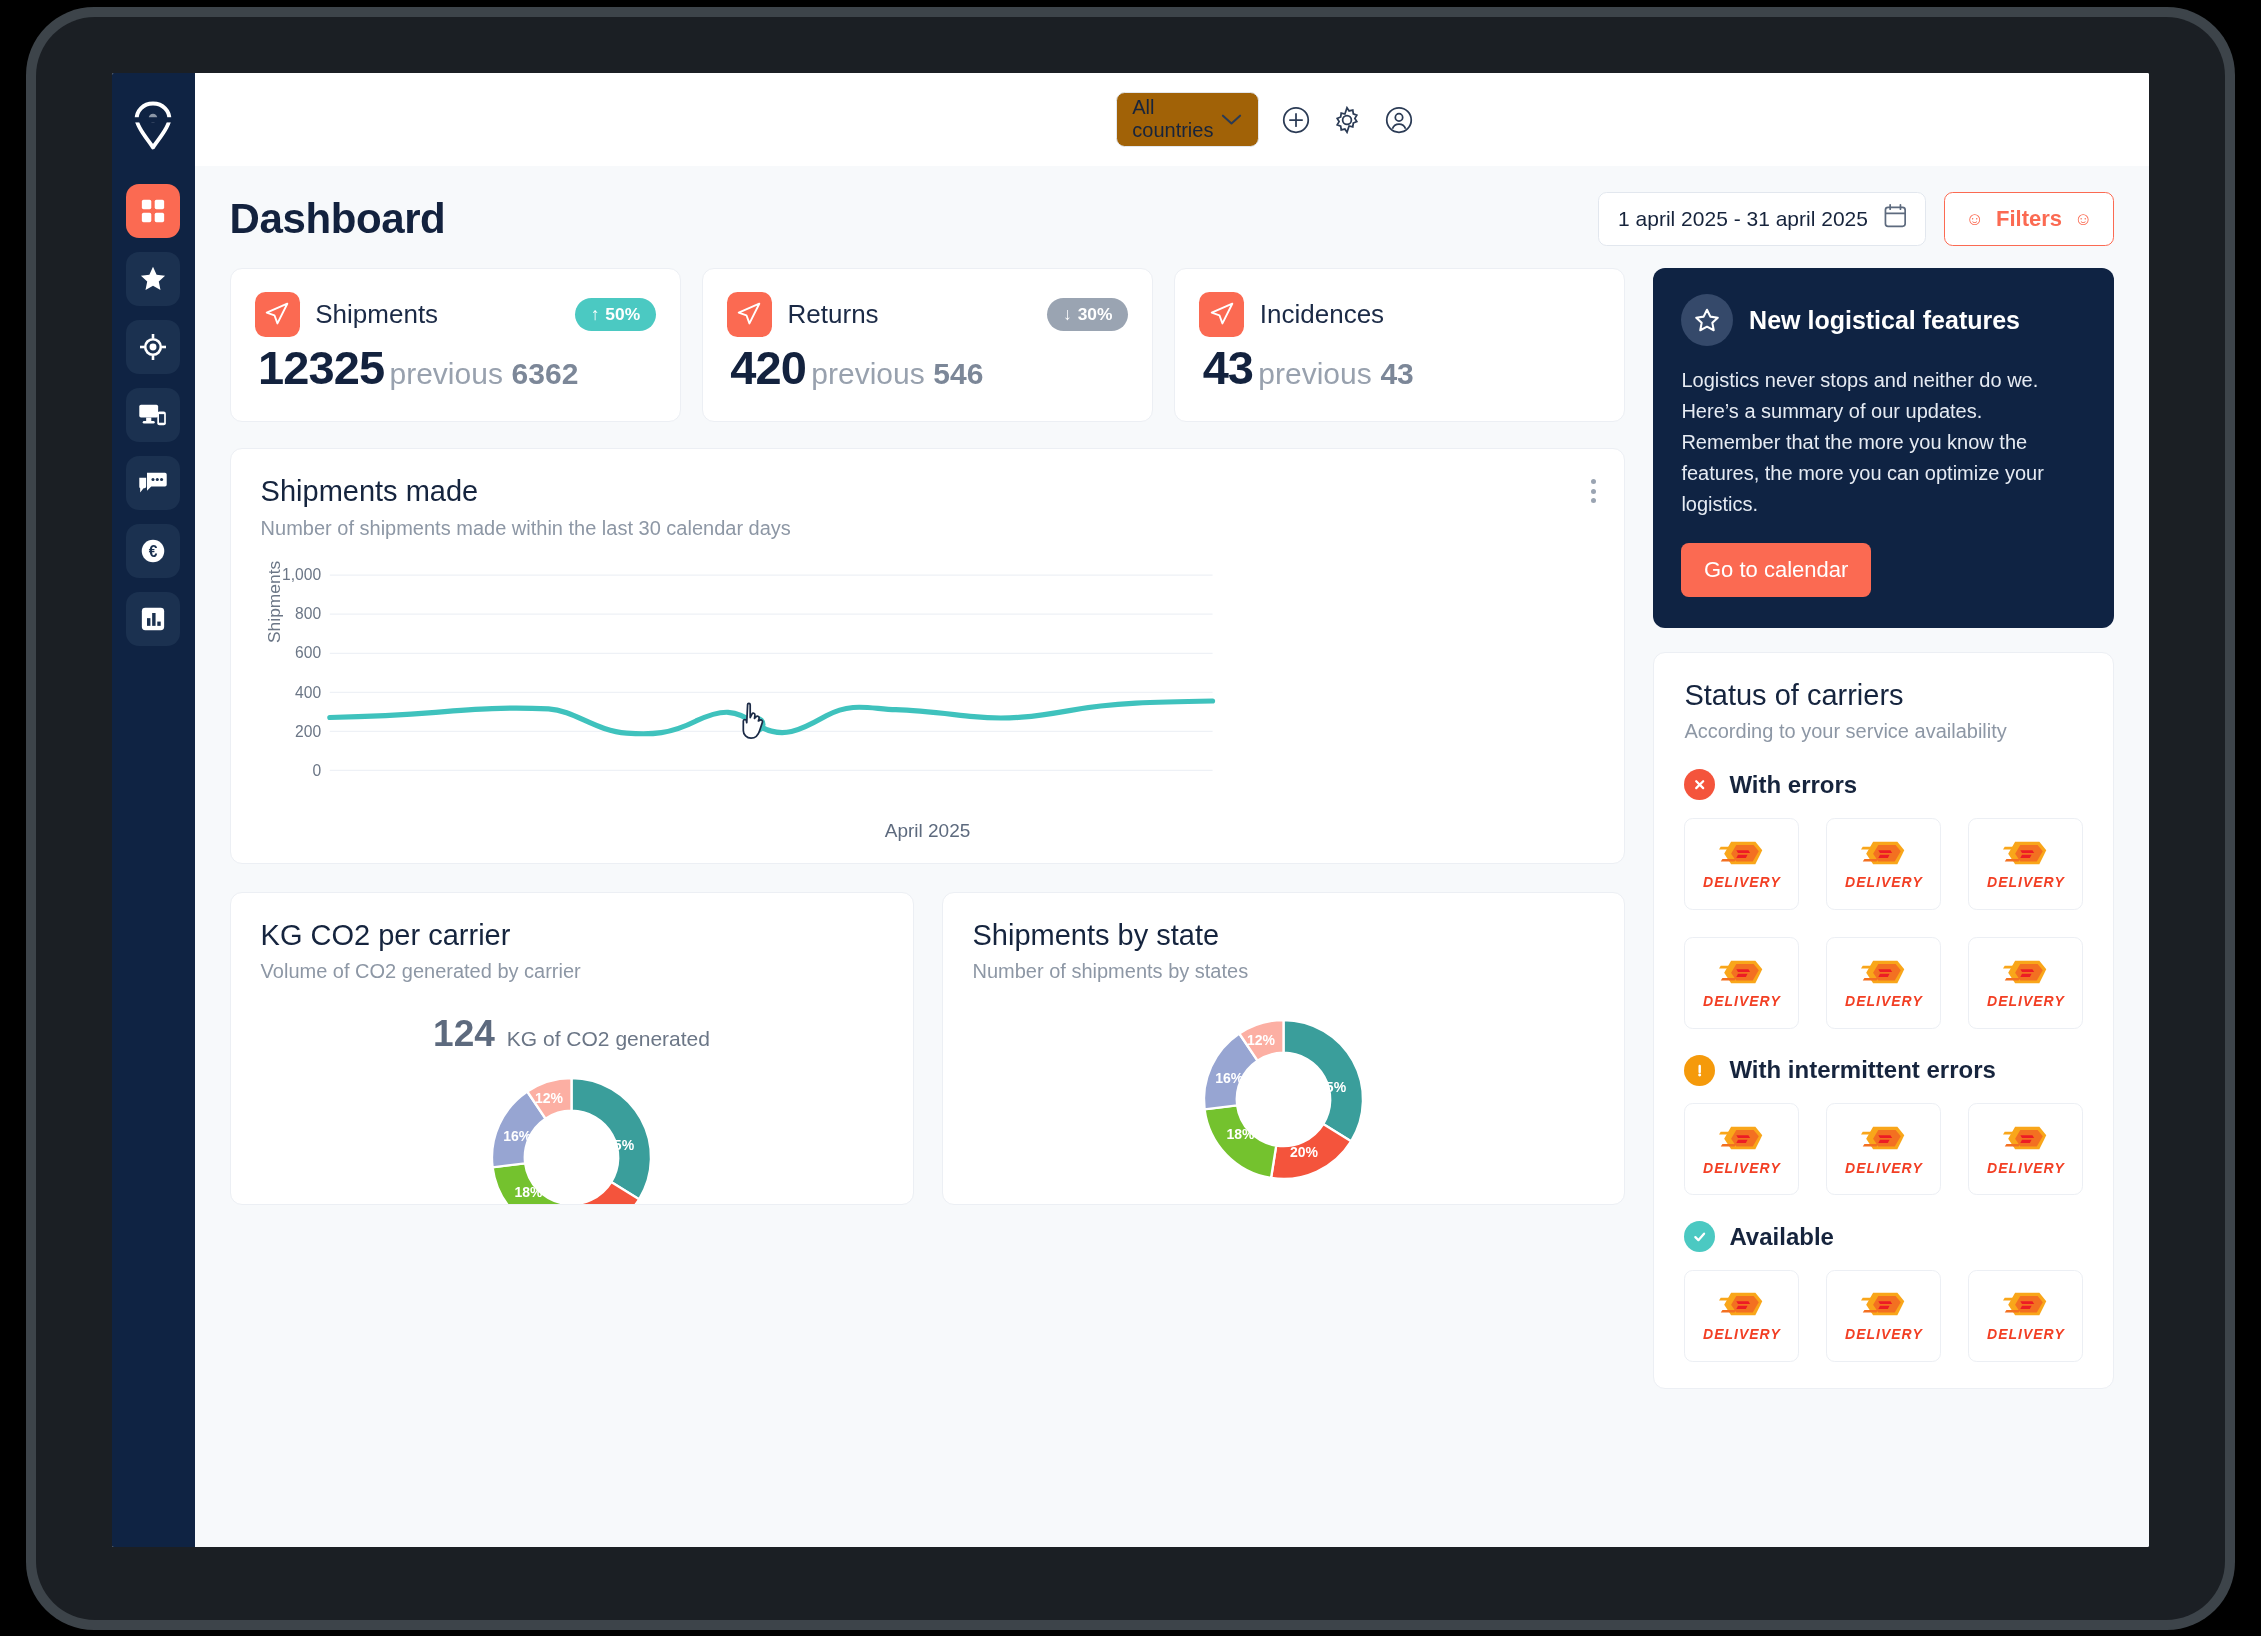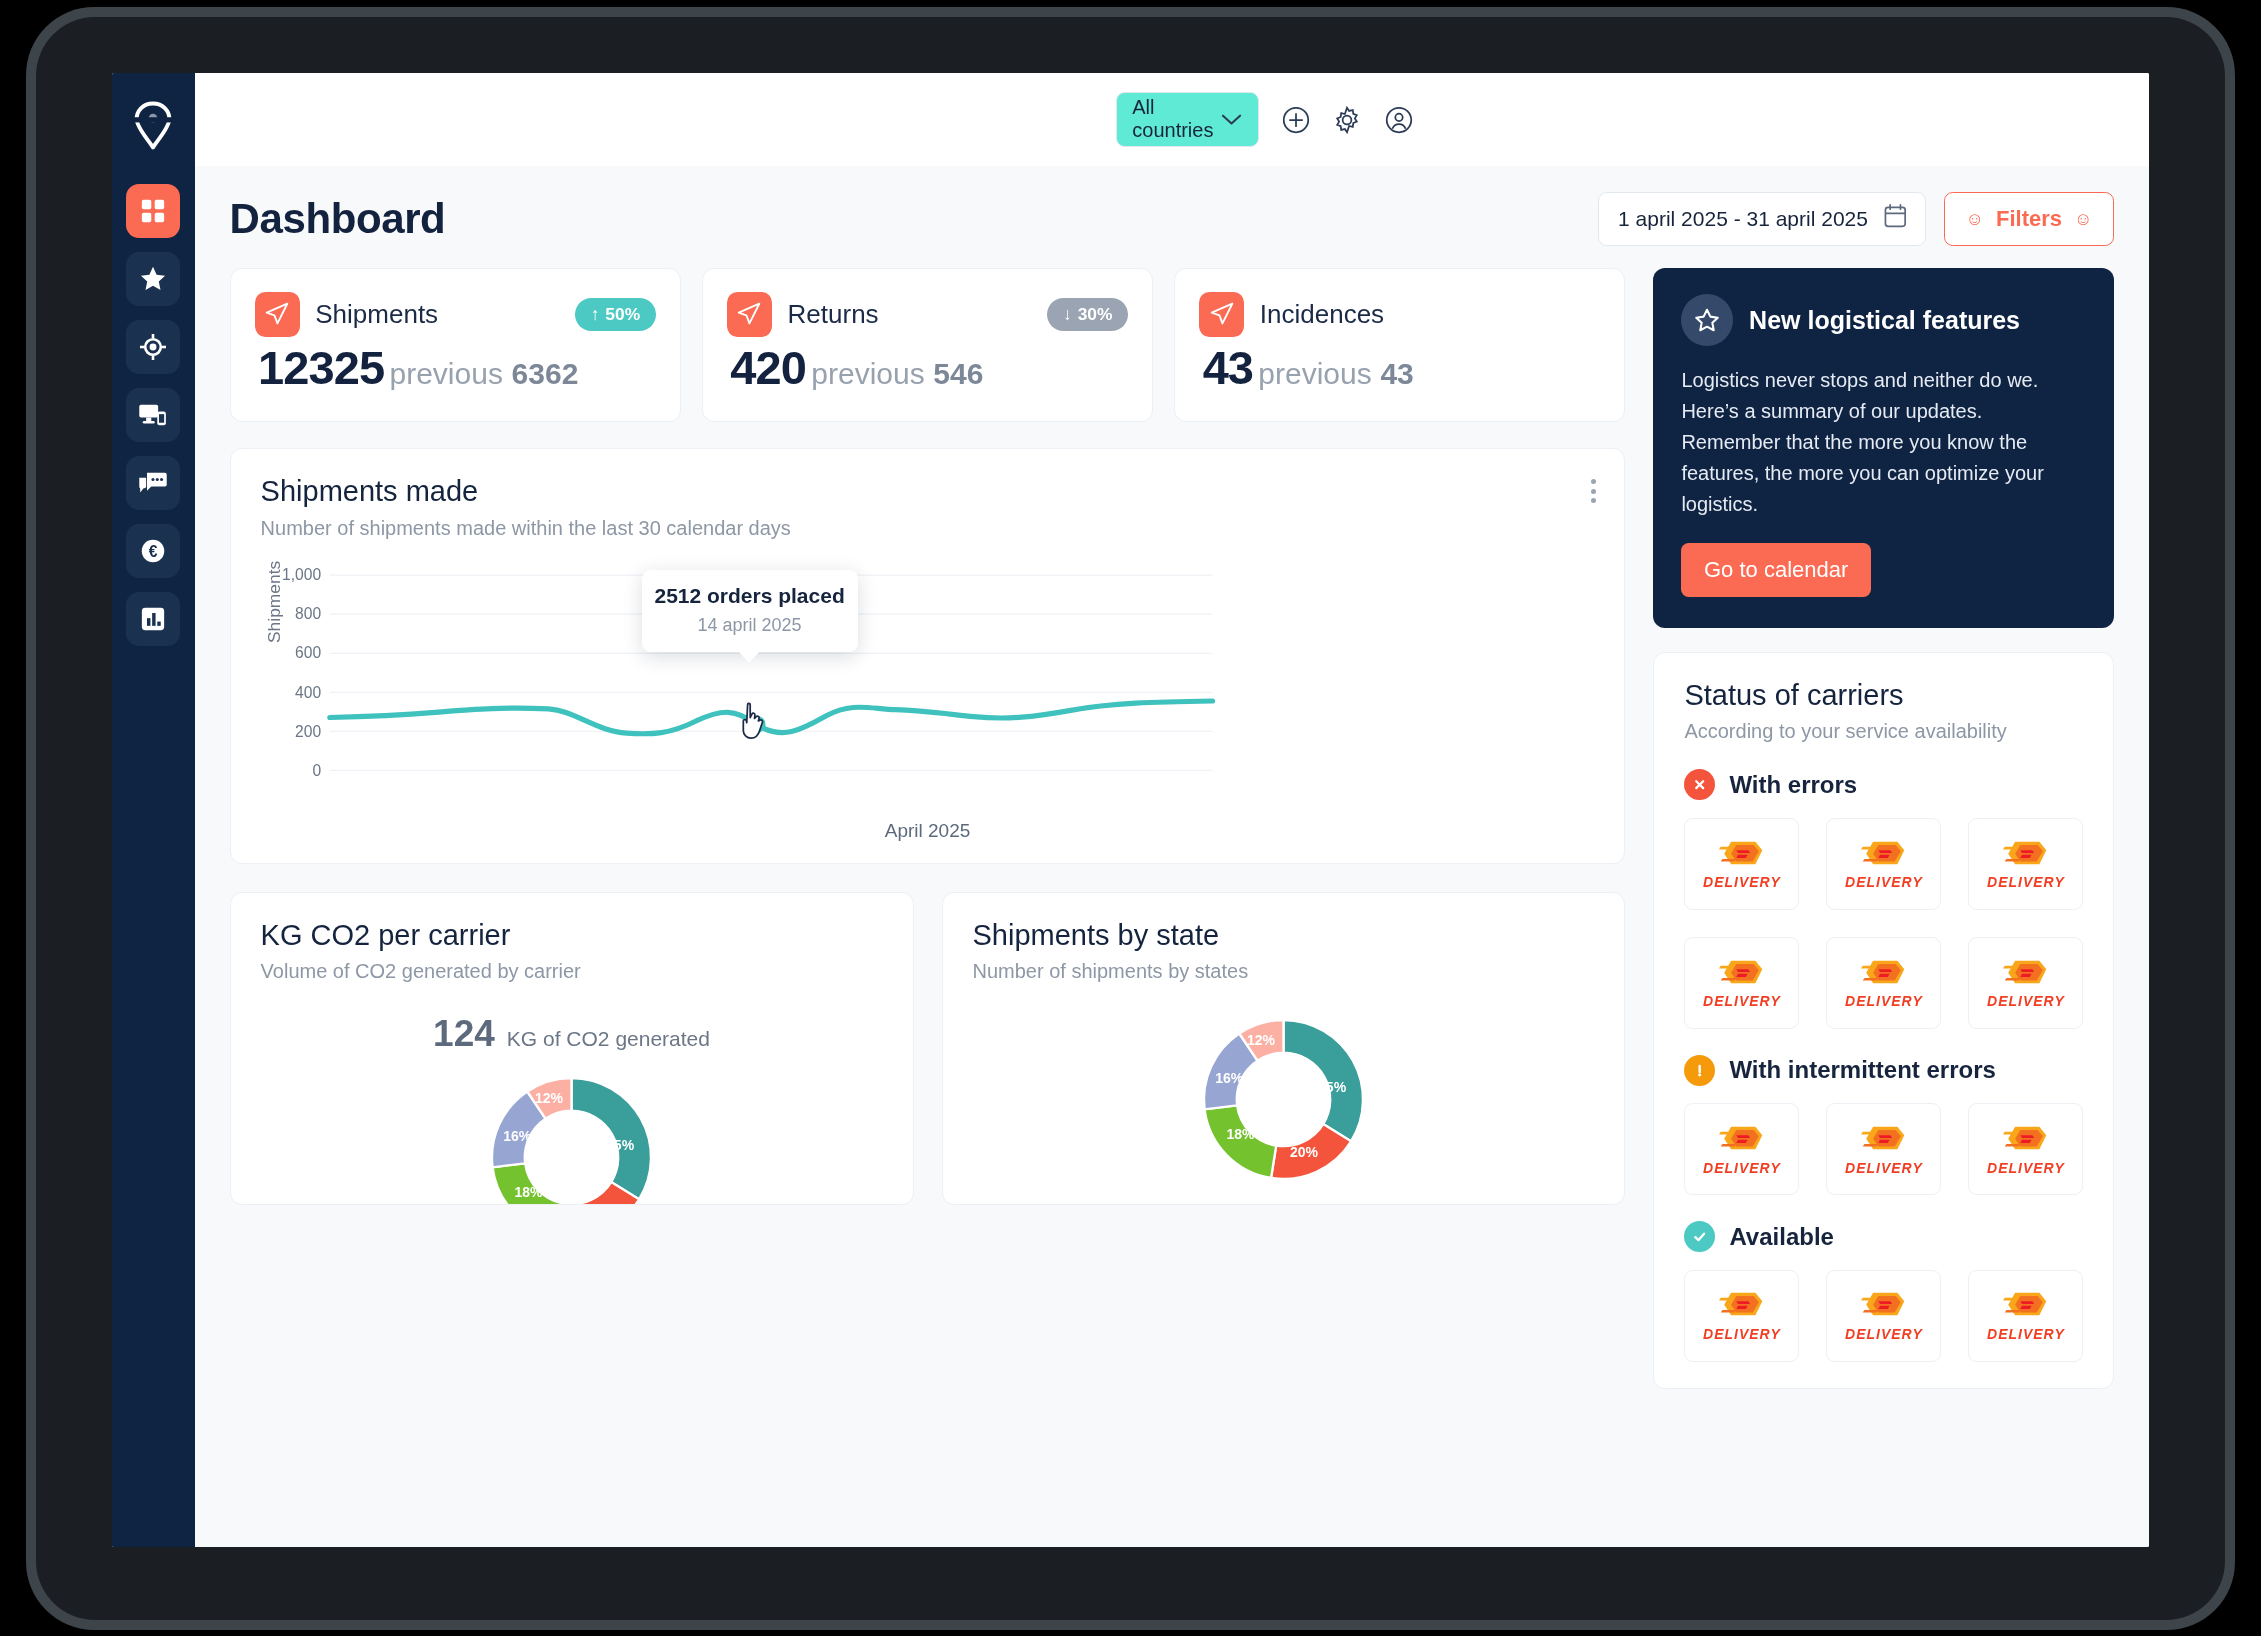--- a/index.html
+++ b/index.html
@@ -76,21 +76,21 @@
     background: #fff;
   }
   .search-box .ph { flex:1; color: #7b8494; font-size: 21px; }
   .country-select {
     position: absolute; left: 921px; top: 19px;
     width: 143px; height: 55px;
     border: 0.9px solid #e2e7ee;
     border-radius: 8.7px;
     display: flex; align-items: center; justify-content: space-between;
     padding: 0 15.7px;
-    background: #5eead4;
+    background: #a16207;
     cursor: pointer;
   }
   .country-select span { font-size: 20px; color: #17243c; }
   .topbar-icons { position: absolute; left: 1087px; top: 33px; display: flex; gap: 23.5px; }
   .topbar-icons > div { cursor: pointer; }
 
   .content {
     flex: 1;
     background: #f7f9fb;
     padding: 26px 35px 0 35px;
@@ -473,24 +473,20 @@
                   <text x="152" y="282">10</text>
                   <text x="290" y="282">11</text>
                   <text x="430" y="282">12</text>
                   <text x="570" y="282">13</text>
                   <text x="712" y="282">14</text>
                   <text x="852" y="282">15</text>
                   <text x="992" y="282">16</text>
                 </g>
               </svg>
 
-              <div class="tooltip">
-                <div class="t1">2512 orders placed</div>
-                <div class="t2">14 april 2025</div>
-              </div>
 
               <div class="cursor-hand">
                 <svg width="31" height="38" viewBox="0 0 36 44">
                   <path d="M10 3 C10 1 13 1 13 3 L13 18 L15 14 C16 12 19 13 18.5 15.5 L18 19 L20 17 C21.5 15.5 24 17 23.3 19 L22.5 22 L24.5 21 C26.3 20.2 28 22 27 24 L24 33 C22.5 38 19 42 14 42 C9 42 5 38 5 33 L5 22 C5 20 8 19.6 8.5 21.5 L9 24 Z" fill="#ffffff" stroke="#1b2a46" stroke-width="2" stroke-linejoin="round"></path>
                 </svg>
               </div>
             </div>
             <div class="xlabel-cap">April 2025</div>
           </div>
 

